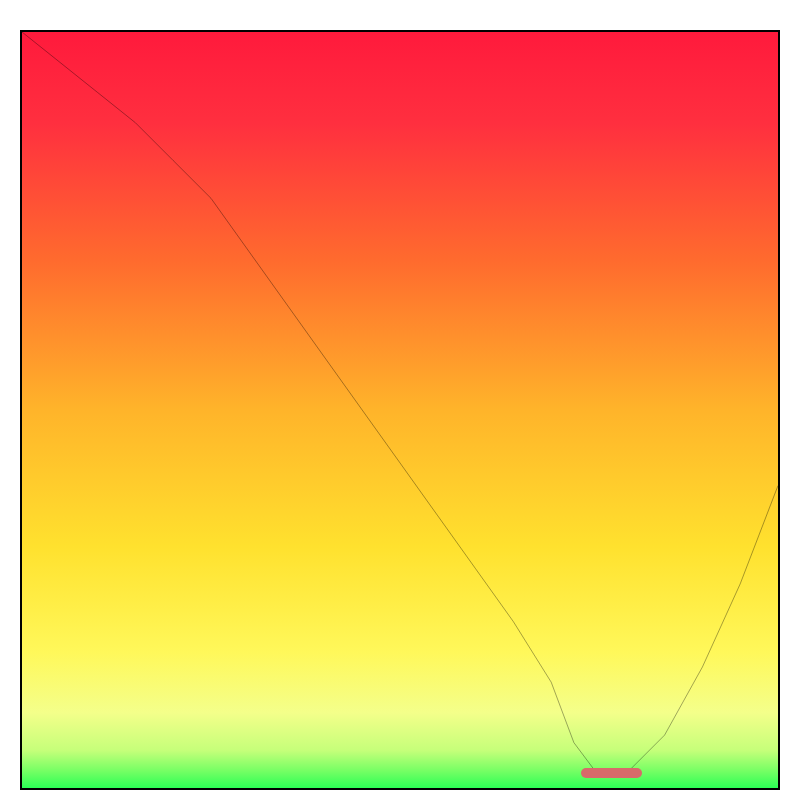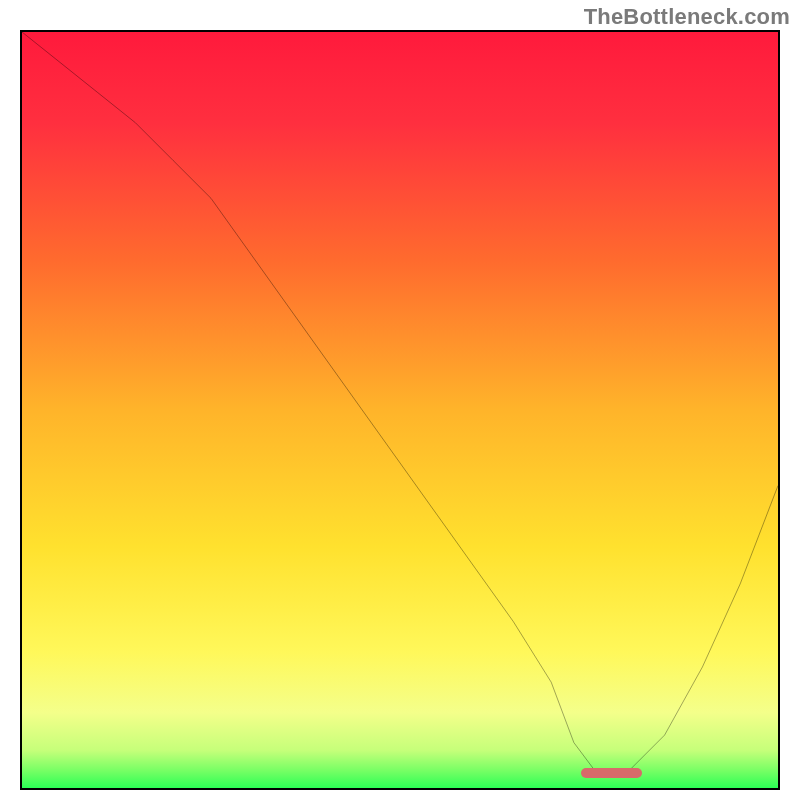--- a/index.html
+++ b/index.html
@@ -49,21 +49,20 @@
     position: absolute;
     height: 10px;
     border-radius: 5px;
     background: #d86a6a;
   }
 </style>
 </head>
 <body>
 <div class="wrap">
 
-  <div class="watermark">TheBottleneck.com</div>
 
   <div class="plot">
     <div class="gradient" id="grad" style="background: linear-gradient(rgb(255, 26, 60) 0%, rgb(255, 47, 63) 12%, rgb(255, 106, 46) 30%, rgb(255, 180, 42) 50%, rgb(255, 225, 46) 68%, rgb(255, 248, 90) 82%, rgb(244, 255, 138) 90%, rgb(198, 255, 122) 95%, rgb(125, 255, 102) 97.5%, rgb(44, 255, 85) 100%);"></div>
     <svg class="curve" viewBox="0 0 100 100" preserveAspectRatio="none">
       <path id="curvePath" fill="none" stroke="#000" stroke-width="0.35" vector-effect="non-scaling-stroke" d="M0.00 0.00 L5.00 4.00 L10.00 8.00 L15.00 12.00 L20.00 17.00 L25.00 22.00 L30.00 29.00 L35.00 36.00 L40.00 43.00 L45.00 50.00 L50.00 57.00 L55.00 64.00 L60.00 71.00 L65.00 78.00 L70.00 86.00 L73.00 94.00 L76.00 98.00 L80.00 98.00 L85.00 93.00 L90.00 84.00 L95.00 73.00 L100.00 60.00"></path>
     </svg>
     <div class="marker" id="optMarker" style="left: 74%; width: 8%; bottom: calc(2% - 5px);"></div>
   </div>
 
 </div>

